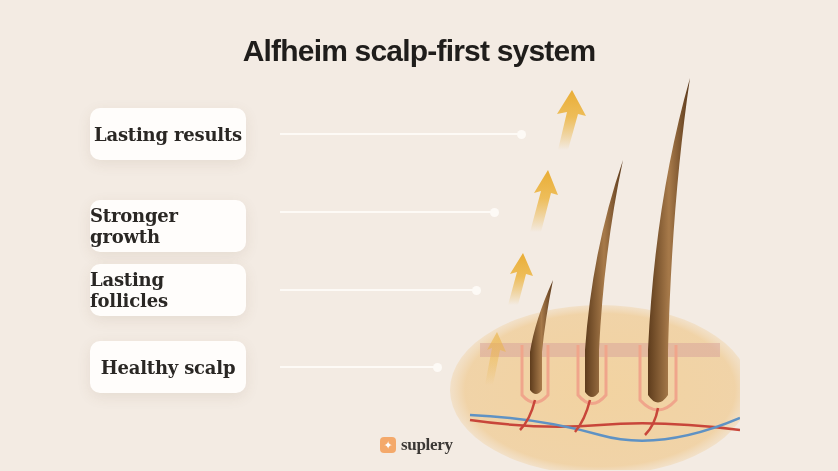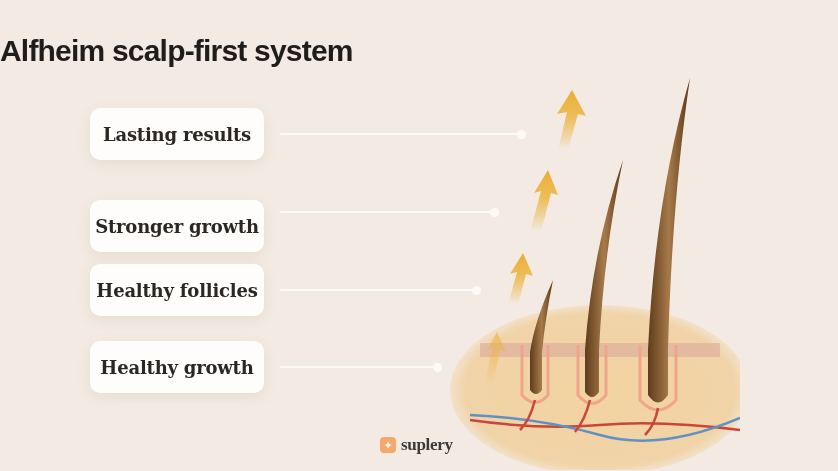--- a/index.html
+++ b/index.html
@@ -4,27 +4,27 @@
 <style>
   html, body { margin: 0; padding: 0; }
   body {
     width: 838px; height: 471px; overflow: hidden;
     background: #f3ebe3;
     position: relative;
     font-family: "Liberation Sans", sans-serif;
   }
   .title {
     position: absolute; left: 0; right: 0; top: 34px;
-    text-align: left;
+    text-align: center;
     font-family: "Liberation Sans", sans-serif;
     font-weight: 700; font-size: 30px; letter-spacing: -0.8px;
     color: #1f1d1b;
   }
   .card {
-    position: absolute; left: 90px; width: 174px; height: 52px;
+    position: absolute; left: 90px; width: 156px; height: 52px;
     background: #fffdfb; border-radius: 10px;
     box-shadow: 0 4px 14px rgba(120,90,60,0.10);
     display: flex; align-items: center; justify-content: center;
     font-family: "DejaVu Serif", "Liberation Serif", serif;
     font-weight: 700; font-size: 18px; color: #2a2724;
     letter-spacing: -0.2px;
   }
   .line {
     position: absolute; height: 2px; background: #fdfaf6; left: 280px;
   }
@@ -58,27 +58,27 @@
 <div class="line" style="top:133px;width:241px"></div>
 <div class="dot" style="top:134px;left:517px"></div>
 
 <div class="card" style="top:200px">
     <span>Stronger growth</span>
   </div>
 <div class="line" style="top:211px;width:214px"></div>
 <div class="dot" style="top:212px;left:490px"></div>
 
 <div class="card" style="top:264px">
-    <span>Healthy follicles</span>
+    <span>Lasting follicles</span>
   </div>
 <div class="line" style="top:289px;width:196px"></div>
 <div class="dot" style="top:290px;left:472px"></div>
 
 <div class="card" style="top:341px">
-    <span>Healthy growth</span>
+    <span>Healthy scalp</span>
   </div>
 <div class="line" style="top:366px;width:157px"></div>
 <div class="dot" style="top:367px;left:433px"></div>
 
 <svg class="illustration" viewBox="440 70 300 400">
   <defs>
     <linearGradient id="arrowG" x1="0" y1="1" x2="0" y2="0">
       <stop offset="0" stop-color="#e9b13f" stop-opacity="0"></stop>
       <stop offset="0.55" stop-color="#edb84a" stop-opacity="0.9"></stop>
       <stop offset="1" stop-color="#e9ad35"></stop>

